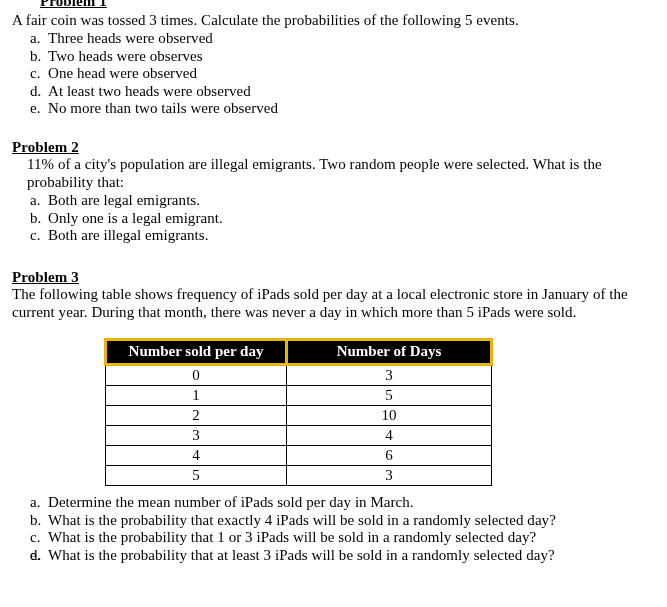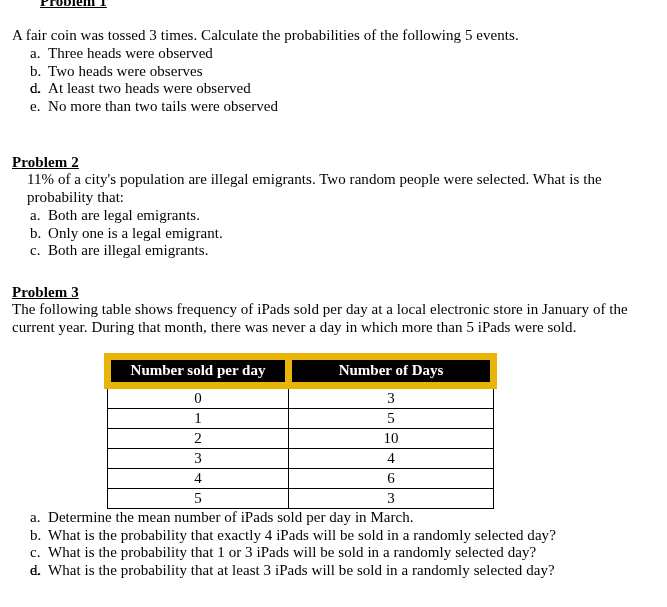--- a/index.html
+++ b/index.html
@@ -72,21 +72,21 @@
   }
   .alpha-list li .marker {
     position: absolute;
     left: 30px;
     top: 0;
     width: 16px;
     text-align: left;
   }
 
   
-  .blk { position: absolute; margin-top: 15px; }
+  .blk { position: absolute; }
 
   #problem1-body   { left: 12px; top: 12px;  width: 645px; }
   #problem1-list   { left: 0;    top: 30px;  width: 640px; }
 
   #problem2-head   { left: 12px; top: 139px; text-decoration: underline; }
   #problem2-body   { left: 27px; top: 156px; width: 630px; }
   #problem2-list   { left: 0;    top: 192px; width: 640px; }
 
   #problem3-head   { left: 12px; top: 269px; }
   #problem3-body   { left: 12px; top: 286px; width: 650px; }
@@ -101,21 +101,21 @@
     table-layout: fixed;
   }
   table.freq th {
     background: #000000;
     color: #ffffff;
     font-weight: bold;
     font-size: 15px;
     line-height: 17px;
     padding: 2px 0 3px 0;
     text-align: center;
-    border: 7px solid #eab308;
+    border: 3px solid #eab308;
   }
   table.freq td {
     border: 1px solid #000000;
     font-size: 15px;
     line-height: 16px;
     padding: 1px 0 2px 0;
     text-align: center;
     background: #ffffff;
   }
   table.freq col.c1 { width: 181px; }
@@ -136,20 +136,21 @@
     <li>
       <span class="marker">a.</span>
       <span>Three heads were observed</span>
     </li>
     <li>
       <span class="marker">b.</span>
       <span>Two heads were observes</span>
     </li>
     <li>
       <span class="marker">c.</span>
+      <span>One head were observed</span>
     </li>
     <li>
       <span class="marker">d.</span>
       <span>At least two heads were observed</span>
     </li>
     <li>
       <span class="marker">e.</span>
       <span>No more than two tails were observed</span>
     </li>
   </ul>

